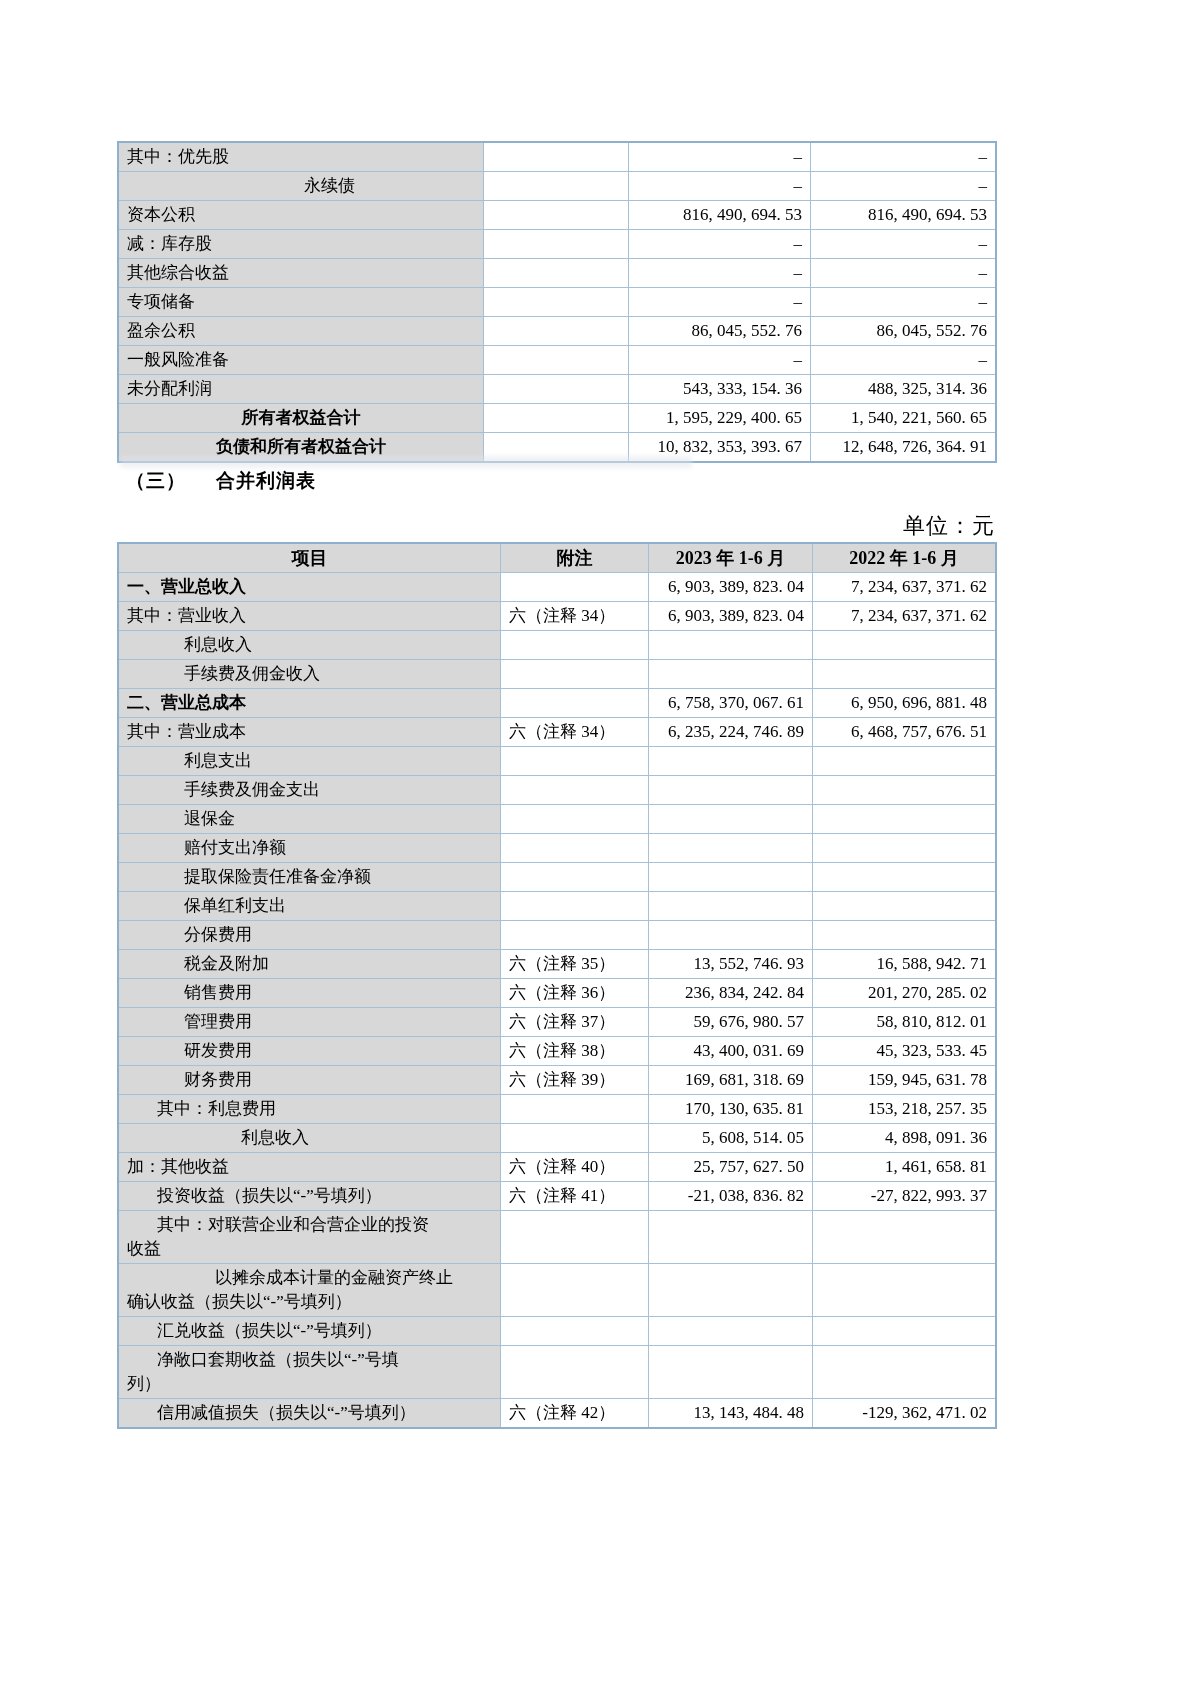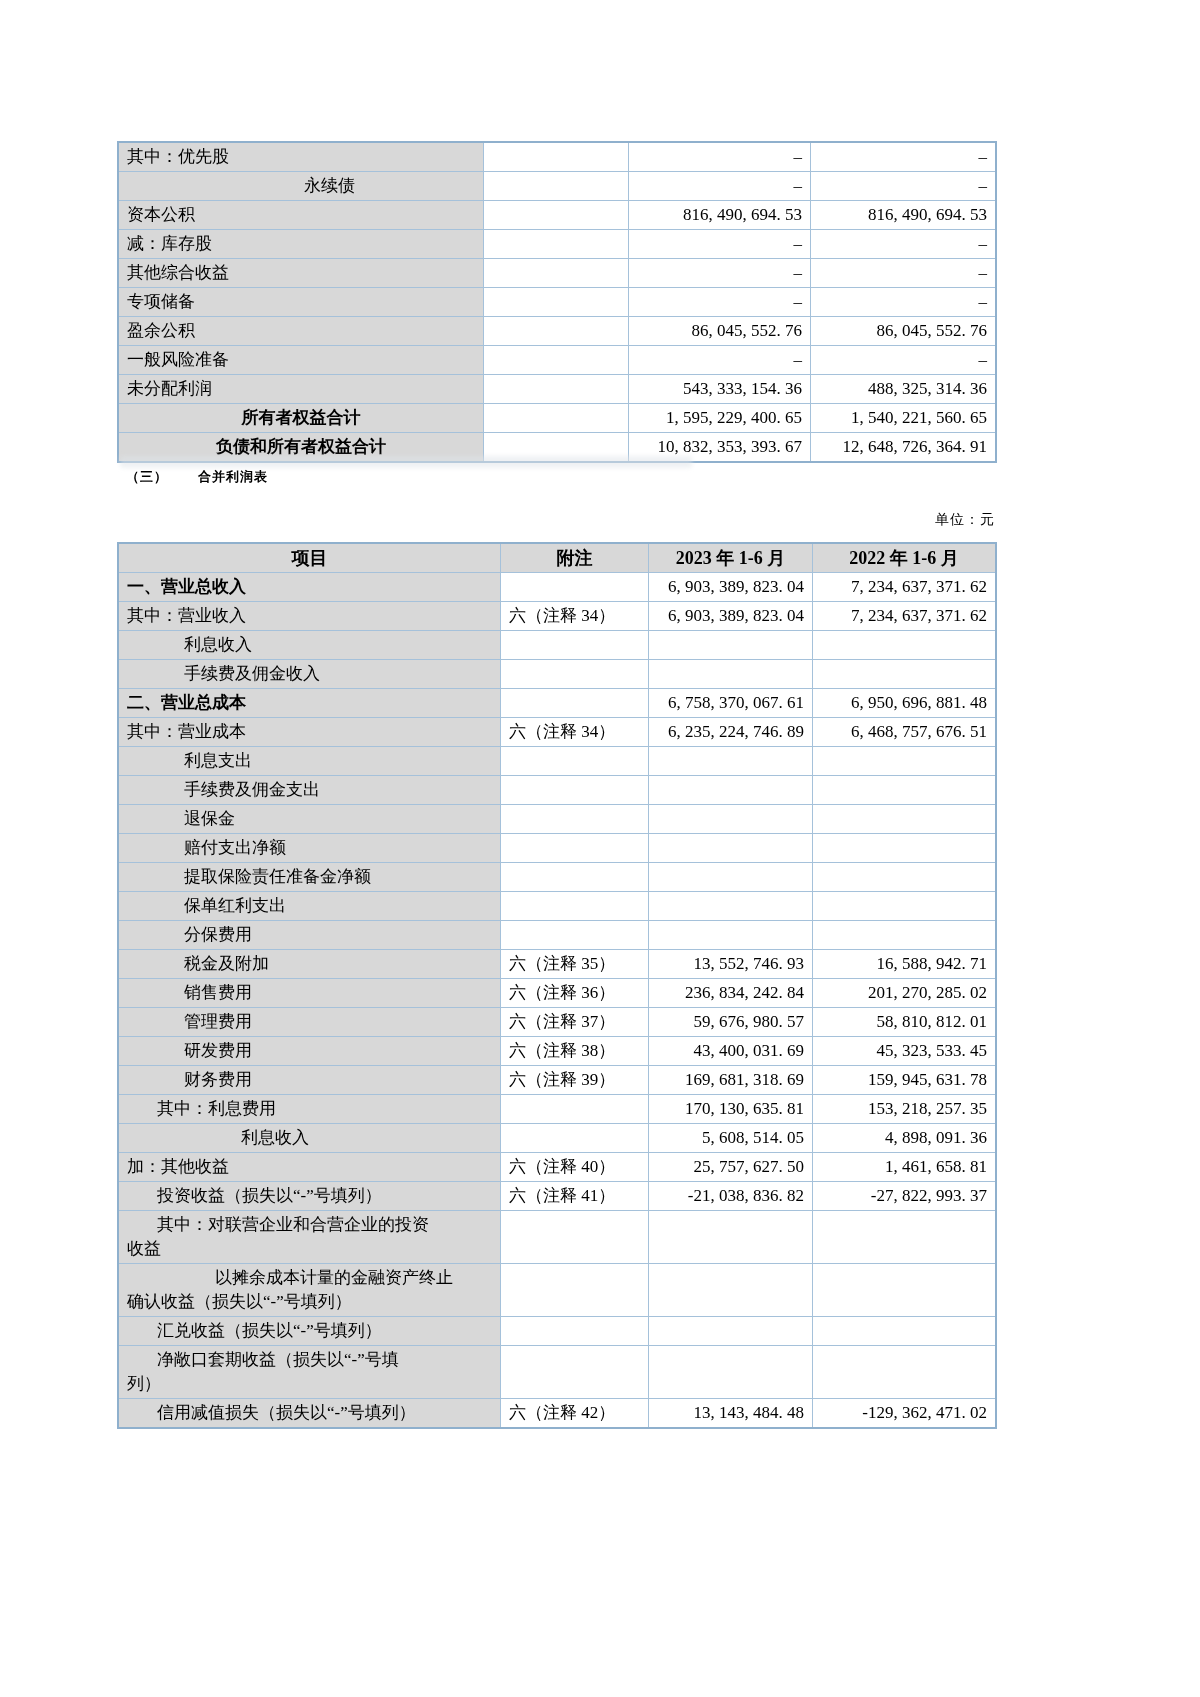--- a/index.html
+++ b/index.html
@@ -28,26 +28,26 @@
   .t1{top:142px;}
   .t1 td{padding-top:1px;padding-bottom:1px;}
   .t2{top:543px;}
   .t2 td,.t2 th{padding-top:3px;padding-bottom:3px;font-size:18px;}
   .t2 thead th{
     background:#d8d8d8;font-weight:bold;text-align:center;font-size:18px;
     border:1px solid #a5c1da;
   }
   .sec-heading{
     position:absolute;left:126px;top:468px;
-    font-weight:bold;font-size:13px;letter-spacing:1px;
+    font-weight:bold;font-size:19px;letter-spacing:1px;
   }
   .sec-heading .sec-num{margin-right:30px;}
   .unit-label{
     position:absolute;right:205px;top:511px;
-    font-size:14px;letter-spacing:1px;
+    font-size:22px;letter-spacing:1px;
   }
   .smudge{
     position:absolute;left:120px;top:456px;width:572px;height:12px;
     background:#dfe4e9;opacity:.5;filter:blur(2px);border-radius:3px;
   }
 </style>
 </head>
 <body>
 
 <div class="sheet">

